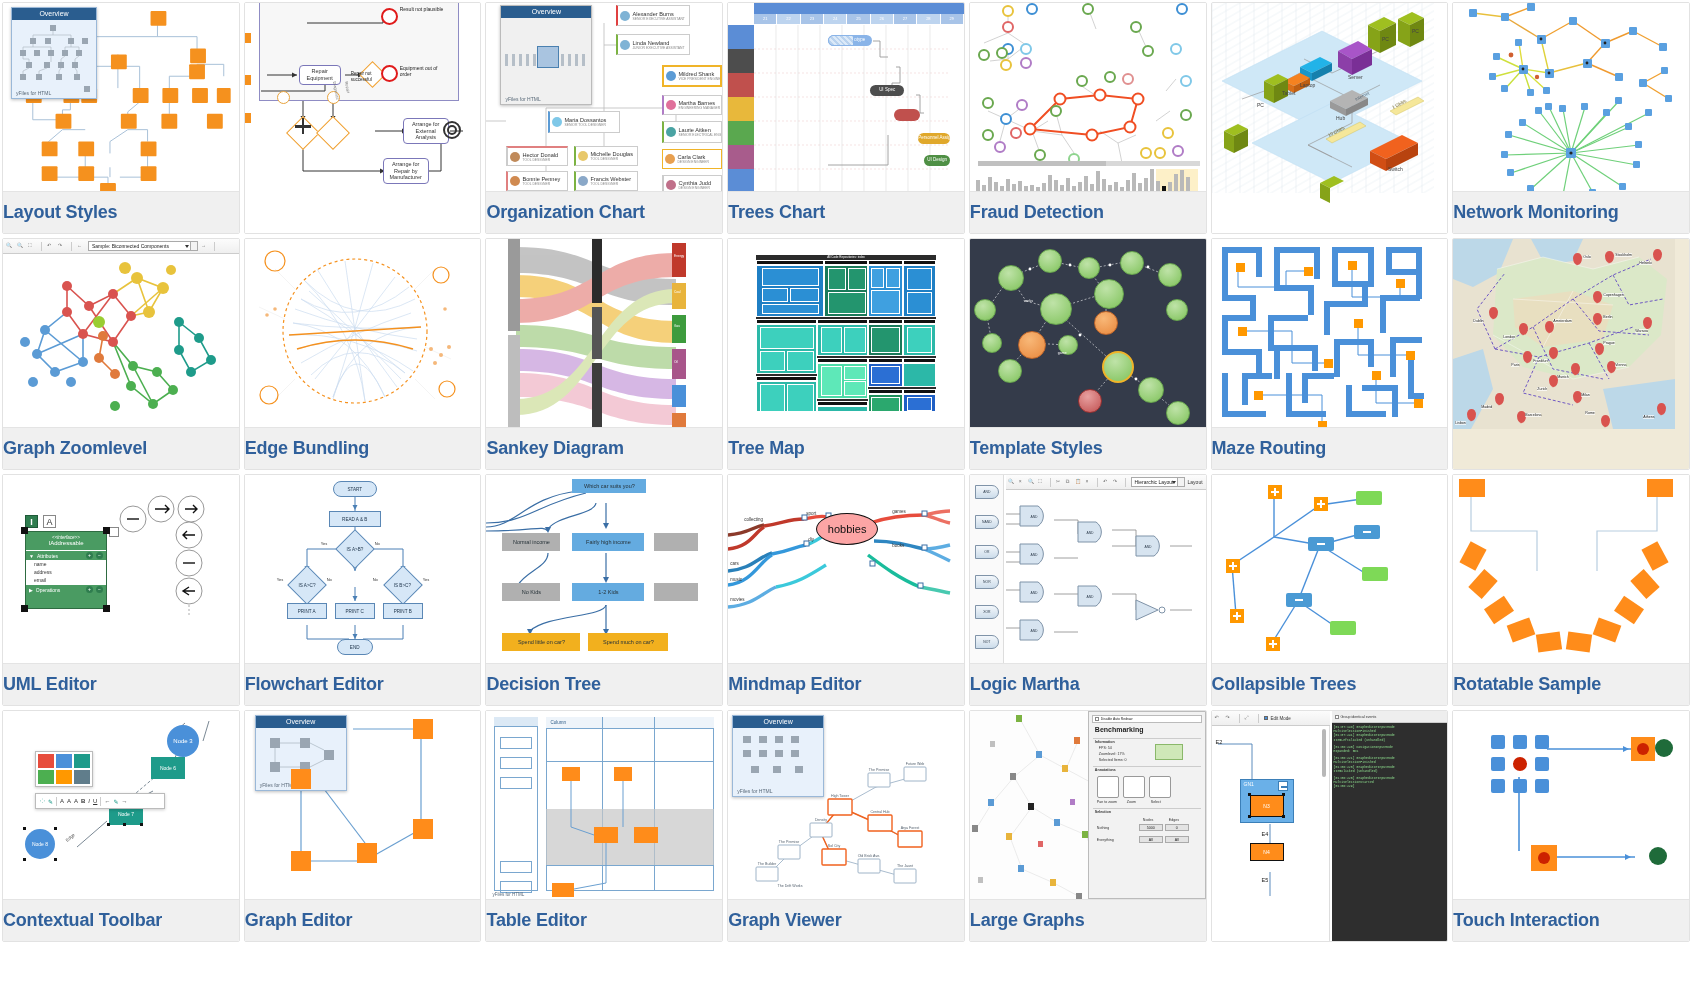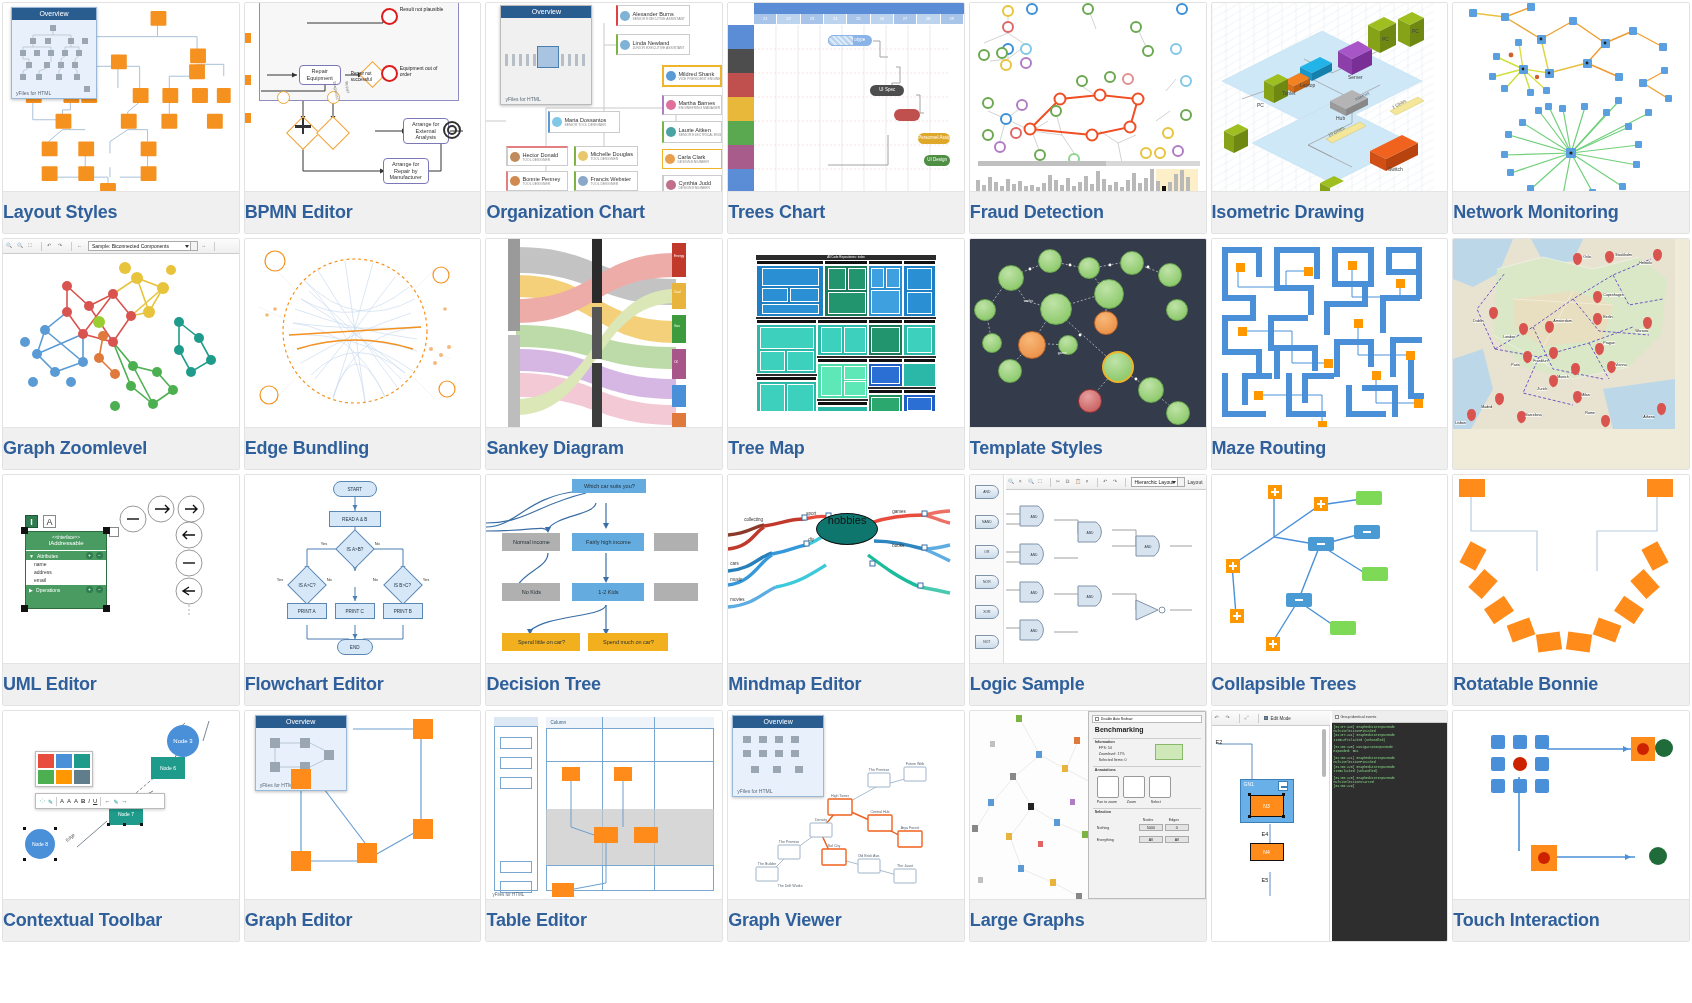--- a/index.html
+++ b/index.html
@@ -168,21 +168,21 @@
 
   
   .dt { position:absolute; font-size:6px; color:#263238; text-align:center;
      display:flex; align-items:center; justify-content:center; white-space:nowrap;}
   .dt.blue { background:#64abe0; }
   .dt.gray { background:#b0b0b0; }
   .dt.amber { background:#f2b01e; }
 
   
   .mm-center { position:absolute; border:1.5px solid #111; border-radius:50%;
-    background:#0f766e; display:flex;justify-content:center;
+    background:#fca5a5; display:flex;align-items:center;justify-content:center;
     font-size:11px; color:#111;}
   .mm-lab { position:absolute; font-size:4.5px; color:#333; white-space:nowrap;}
 
   
   .lg { position:absolute; background:linear-gradient(#f3f7fb,#ccdcea);
      border:1px solid #7f93a8; font-size:3.4px; color:#2b3a4a;
      display:flex;align-items:center;justify-content:center;}
   .lg.r { border-radius: 0 8px 8px 0; }
 
   
@@ -377,21 +377,20 @@
           <div style="position:absolute;left:155px;top:3px;font-size:5px;color:#222;line-height:6px;width:45px;">Result not plausible</div>
           <div style="position:absolute;left:155px;top:62px;font-size:5px;color:#222;line-height:6px;width:48px;">Equipment out of order</div>
           <div style="position:absolute;left:106px;top:68px;font-size:4.5px;color:#222;line-height:5.5px;width:32px;">Repair not successful</div>
           <div style="position:absolute;left:92px;top:78px;font-size:4px;color:#777;transform:rotate(80deg);transform-origin:left top;">Diagnostic</div>
           <div style="position:absolute;left:104px;top:78px;font-size:4px;color:#777;transform:rotate(80deg);transform-origin:left top;">Repair</div>
           <div style="position:absolute;left:-4px;top:30px;width:10px;height:10px;background:#f5911e;"></div>
           <div style="position:absolute;left:-4px;top:72px;width:10px;height:10px;background:#f5911e;"></div>
           <div style="position:absolute;left:-4px;top:110px;width:10px;height:10px;background:#f5911e;"></div>
         </div>
       </div>
-      <div class="label">BPMN Editor</div>
     </div>
 
     <div class="card">
       <div class="thumb">
         <div class="thumb-inner">
           <svg width="222" height="190">
               <g stroke="#bbb" stroke-width=".8" fill="none">
             <path d="M118 20 L118 150"></path>
                 <path d="M118 42 L130 42"></path>
             <path d="M60 105 L190 105"></path>
@@ -774,21 +773,20 @@
             <g fill="#6b5d18" font-size="4.5" font-family="Liberation Sans, sans-serif">
               <text x="181" y="106" transform="rotate(-27 181 106)">1 Gbit/s</text>
               <text x="117" y="134" transform="rotate(-27 117 134)">10 Gbit/s</text>
             </g>
             <g fill="#5a6b7a" font-size="4.5" font-family="Liberation Sans, sans-serif">
               <text x="144" y="98" transform="rotate(-27 144 98)">Internet</text>
             </g>
           </svg>
         </div>
       </div>
-      <div class="label">Isometric Drawing</div>
     </div>
 
     <div class="card">
       <div class="thumb">
         <div class="thumb-inner">
           <svg width="222" height="190">
             <g stroke-width="1.4" fill="none">
               <path d="M20 10 L52 14" stroke="#e8c03c"></path>
                 <path d="M52 14 L78 4" stroke="#f0a030"></path>
               <path d="M52 14 L88 36" stroke="#e8a83c"></path>
@@ -1621,21 +1619,21 @@
                 <text x="28" y="66">AND</text>
               <text x="28" y="104">AND</text>
                 <text x="28" y="142">AND</text>
               <text x="84" y="44">AND</text>
                 <text x="84" y="108">AND</text>
               <text x="142" y="58">AND</text>
             </g>
           </svg>
         </div>
       </div>
-      <div class="label">Logic Sample</div>
+      <div class="label">Logic Martha</div>
     </div>
 
     <div class="card">
       <div class="thumb">
         <div class="thumb-inner" style="background:#fff;">
           <svg width="222" height="190">
             <g stroke="#4a90d9" stroke-width="1.4" fill="none">
               <path d="M20 90 L62 62"></path>
                 <path d="M62 62 L62 18"></path>
                 <path d="M62 62 L108 70"></path>
@@ -1702,21 +1700,21 @@
           <div class="tsq" style="left:34px;top:126px;width:24px;height:18px;transform:rotate(-34deg);"></div>
           <div class="tsq" style="left:56px;top:146px;width:24px;height:18px;transform:rotate(-20deg);"></div>
           <div class="tsq" style="left:84px;top:158px;width:24px;height:18px;transform:rotate(-8deg);"></div>
           <div class="tsq" style="left:114px;top:158px;width:24px;height:18px;transform:rotate(8deg);"></div>
           <div class="tsq" style="left:142px;top:146px;width:24px;height:18px;transform:rotate(20deg);"></div>
           <div class="tsq" style="left:164px;top:126px;width:24px;height:18px;transform:rotate(34deg);"></div>
           <div class="tsq" style="left:180px;top:100px;width:24px;height:18px;transform:rotate(48deg);"></div>
           <div class="tsq" style="left:190px;top:72px;width:24px;height:18px;transform:rotate(62deg);"></div>
         </div>
       </div>
-      <div class="label">Rotatable Bonnie</div>
+      <div class="label">Rotatable Sample</div>
     </div>
 
     <div class="card">
       <div class="thumb">
         <div class="thumb-inner" style="background:#fff;">
           <svg width="222" height="190">
             <g stroke="#6b7a88" stroke-width=".9" fill="none">
               <path d="M182 12 L166 26"></path>
                 <path d="M206 10 L200 30"></path>
               <path d="M174 42 L164 66"></path>

